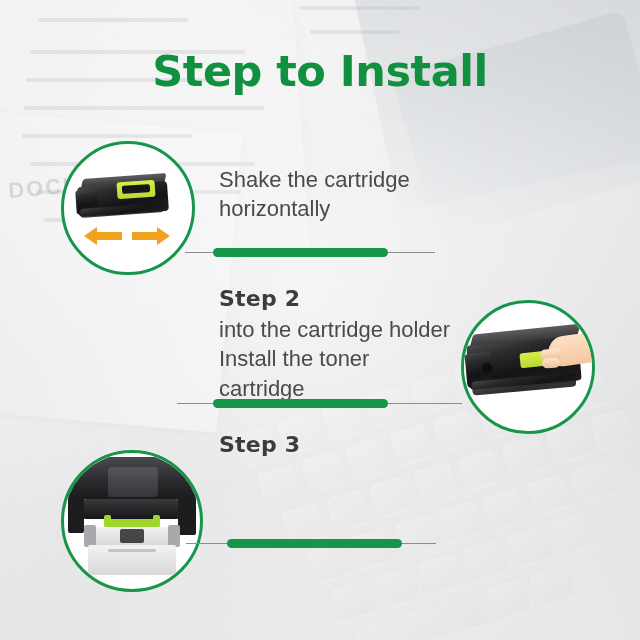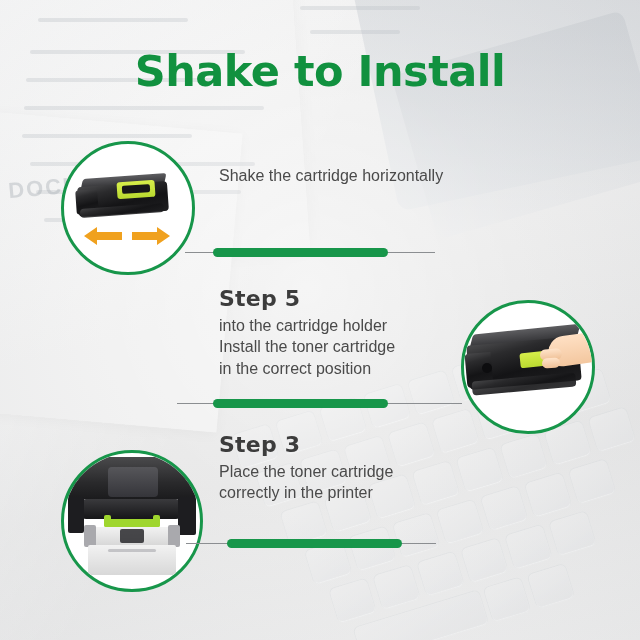--- a/index.html
+++ b/index.html
@@ -88,21 +88,21 @@
   .c3{left:61px;top:450px;width:136px;height:136px;}
 
   
   .step{position:absolute;}
   .step-title{
     font-size:22px;font-weight:bold;color:#3c3c3c;
     font-family:"DejaVu Sans", sans-serif;
     margin:0 0 4px 0;letter-spacing:0.2px;
   }
   .step-body{
-    font-size:16px;color:#4a4a4a;line-height:1.33;
+    font-size:22px;color:#4a4a4a;line-height:1.33;
     font-family:"Liberation Sans", sans-serif;
   }
   .s1{left:219px;top:165px;width:300px;}
   .s2{left:219px;top:286px;width:240px;}
   .s3{left:219px;top:432px;width:260px;}
 
   
   .divider{position:absolute;height:10px;}
   .divider .hair{
     position:absolute;left:0;right:0;top:4px;height:1.3px;background:#8b8e91;
@@ -244,21 +244,21 @@
       <div class="bg-key" style="left:288px;top:186px;width:38px;height:34px;"></div>
 
       <div class="bg-key" style="left:70px;top:230px;width:130px;height:34px;"></div>
       <div class="bg-key" style="left:206px;top:230px;width:38px;height:34px;"></div>
       <div class="bg-key" style="left:252px;top:230px;width:38px;height:34px;"></div>
     </div>
 
     <div class="bg-vign"></div>
   </div>
 
-  <div class="title">Shake to Install</div>
+  <div class="title">Step to Install</div>
 
   <div class="circle c1">
     <div class="art">
 
       <div class="cart-top" style="left:18px;top:32px;width:82px;height:16px;transform:skewX(-16deg) rotate(-4deg);"></div>
       <div class="cart-body" style="left:14px;top:40px;width:90px;height:30px;transform:rotate(-4deg);"></div>
       <div class="cart-body" style="left:12px;top:46px;width:22px;height:24px;transform:rotate(-4deg);border-radius:3px 0 0 3px;"></div>
       <div class="cart-handle" style="left:53px;top:37px;width:38px;height:17px;transform:rotate(-4deg);"></div>
       <div class="cart-handle-hole" style="left:58px;top:41px;width:28px;height:8px;transform:rotate(-4deg);"></div>
       <div class="cart-body" style="left:16px;top:62px;width:84px;height:9px;transform:rotate(-4deg);opacity:.85;"></div>
@@ -296,25 +296,24 @@
       <div class="cart-handle" style="left:56px;top:48px;width:46px;height:15px;transform:rotate(-6deg);"></div>
       <div class="pr-dark" style="left:18px;top:60px;width:10px;height:10px;border-radius:50%;background:#0d0d0f;"></div>
 
       <div class="hand" style="left:84px;top:32px;width:46px;height:30px;transform:rotate(-8deg);"></div>
       <div class="finger" style="left:76px;top:46px;width:22px;height:11px;transform:rotate(-6deg);"></div>
       <div class="finger" style="left:78px;top:55px;width:18px;height:10px;transform:rotate(-4deg);"></div>
     </div>
   </div>
 
   <div class="step s2">
-    <div class="step-title">Step 5</div>
+    <div class="step-title">Step 2</div>
     <div class="step-body">
       <div>into the cartridge holder</div>
       <div>Install the toner cartridge</div>
-      <div>in the correct position</div>
     </div>
   </div>
 
   <div class="divider d2">
     <div class="hair"></div>
       <div class="bar"></div>
   </div>
 
   <div class="circle c3">
     <div class="art">
@@ -330,24 +329,20 @@
       <div class="pr-grey" style="left:20px;top:72px;width:12px;height:22px;"></div>
       <div class="pr-grey" style="left:104px;top:72px;width:12px;height:22px;"></div>
       <div class="pr-dark" style="left:56px;top:76px;width:24px;height:14px;opacity:.8;"></div>
       <div class="pr-tray" style="left:24px;top:92px;width:88px;height:30px;border-radius:2px;"></div>
       <div class="pr-grey" style="left:44px;top:96px;width:48px;height:3px;opacity:.6;"></div>
     </div>
   </div>
 
   <div class="step s3">
     <div class="step-title">Step 3</div>
-    <div class="step-body">
-      <div>Place the toner cartridge</div>
-      <div>correctly in the printer</div>
-    </div>
   </div>
 
   <div class="divider d3">
     <div class="hair"></div>
       <div class="bar"></div>
   </div>
 
 </div>
 
 </body></html>

